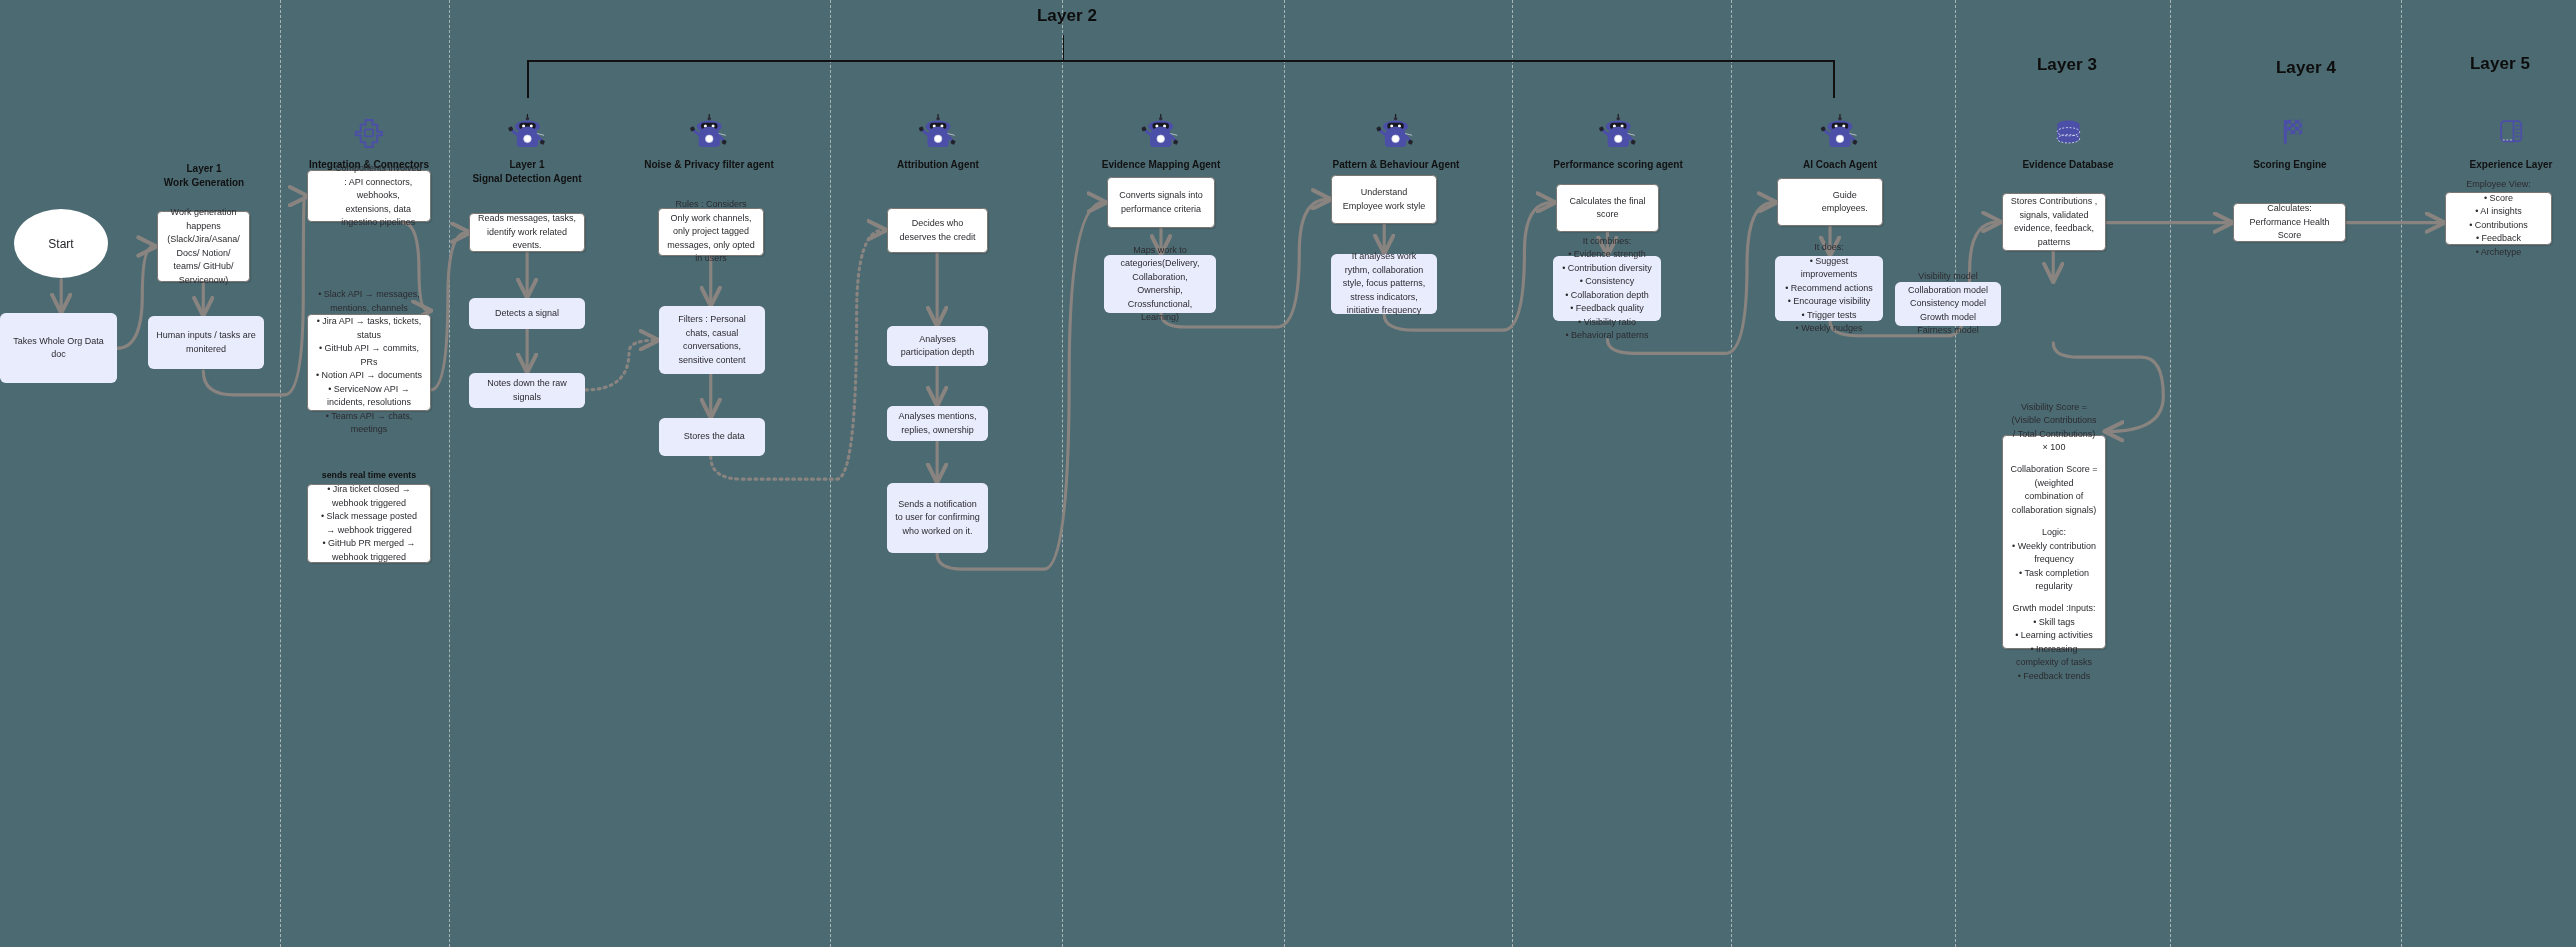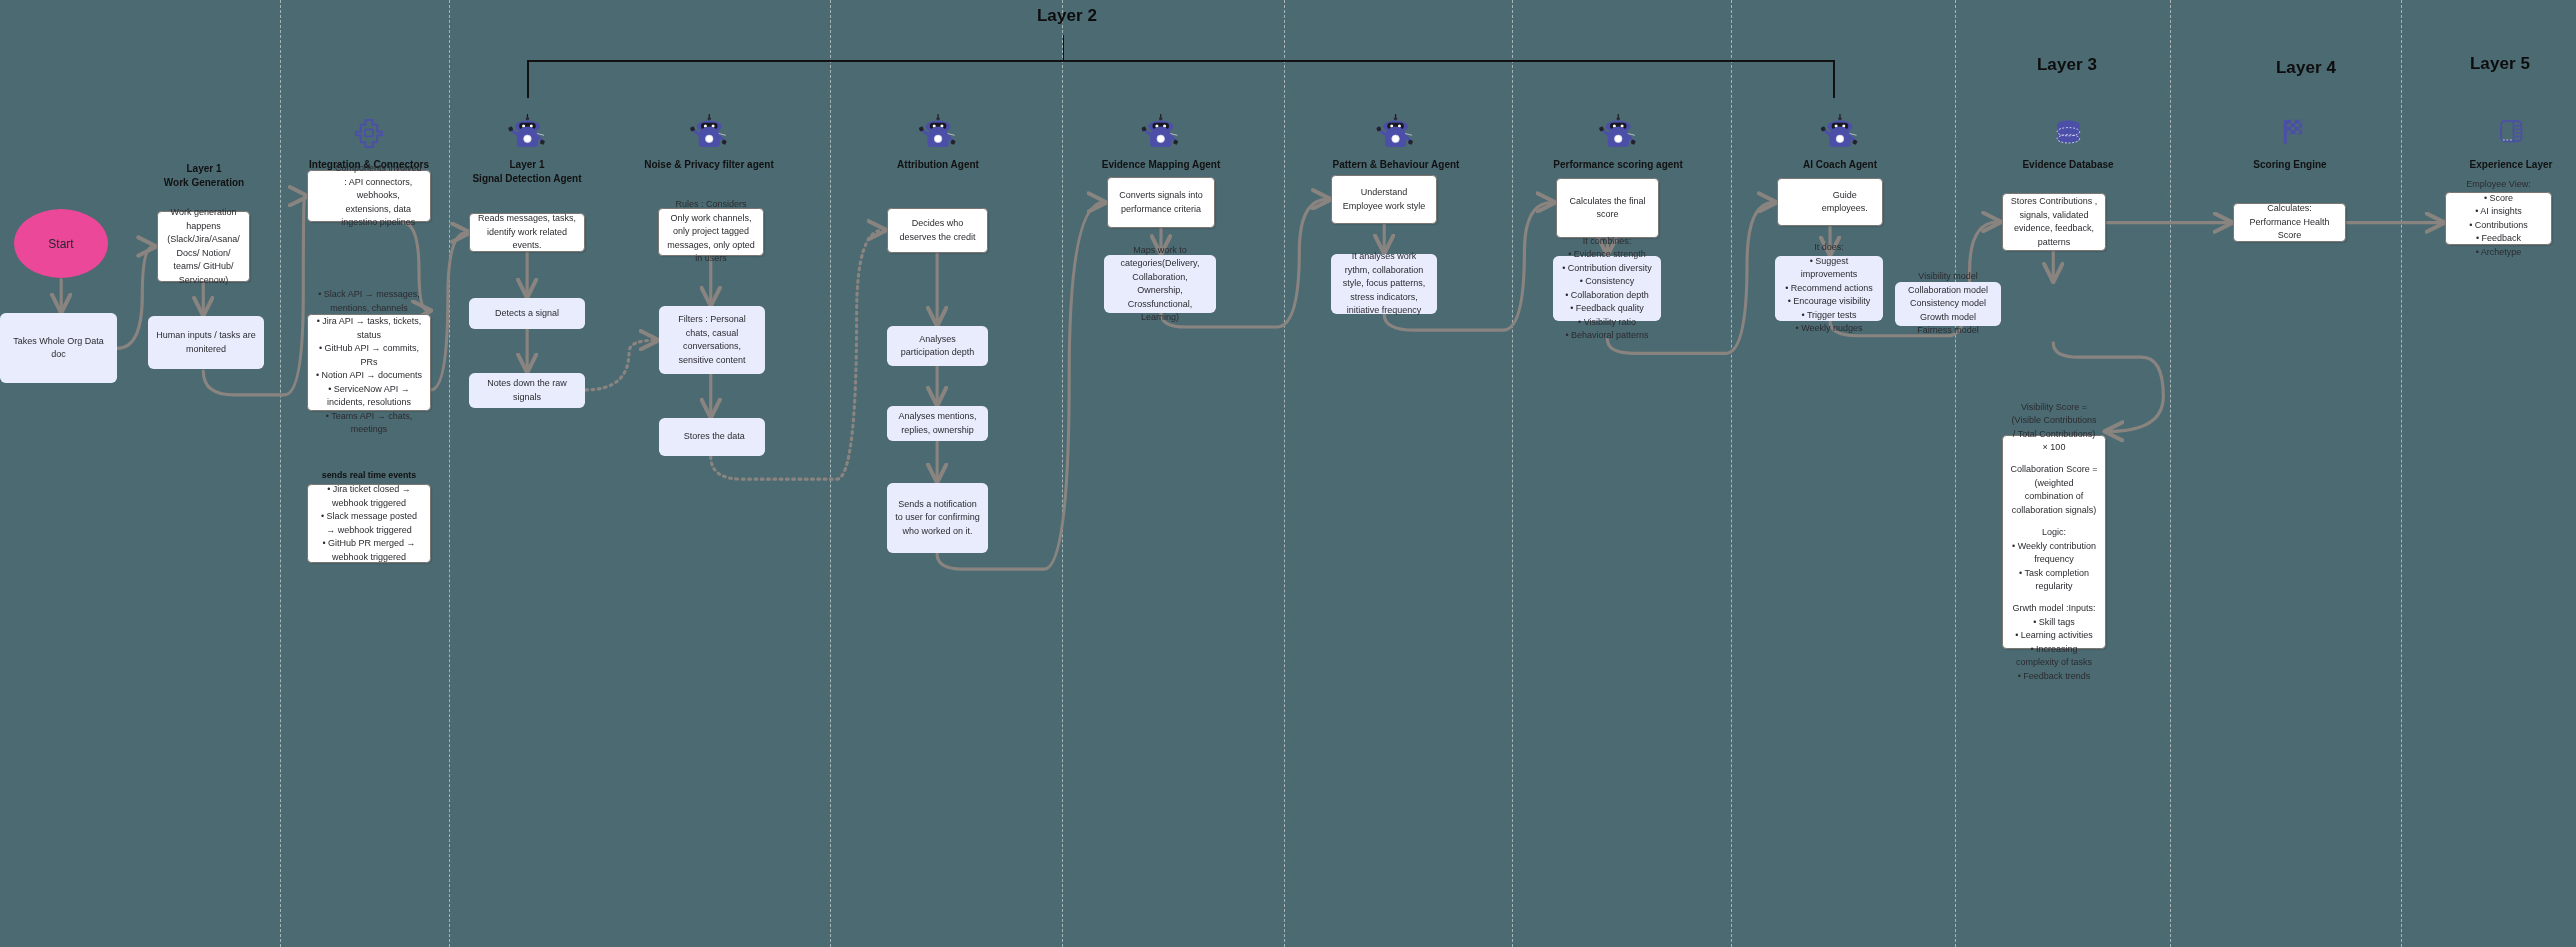--- a/index.html
+++ b/index.html
@@ -84,21 +84,21 @@
     background:#ffffff;
     border:1.9px solid #7c7672;
     box-shadow:1.3px 1.3px 0 rgba(0,0,0,.10);
   }
   .node.lav{
     background:#e9ecfd;
     border:none;
     border-radius:5.7px;
   }
   .node.ellipse{
-    background:#ec4899;
+    background:#ffffff;
     border-radius:50%;
     border:none;
     font-size:12px;
     color:#25262b;
     align-items:center;
   }
   .node ul{
     margin:0;
     padding:0 0 0 0;
     list-style:none;
@@ -527,21 +527,21 @@
       </div>
       <div class="node lav" style="left: 1104px; top: 255px; width: 112px; height: 58px;">
         <span>Maps work to categories(Delivery, Collaboration, Ownership, Crossfunctional, Learning)</span>
       </div>
       <div class="node white" style="left: 1331px; top: 175px; width: 106px; height: 49px;">
         <span>Understand Employee work style</span>
       </div>
       <div class="node lav" style="left: 1331px; top: 254px; width: 106px; height: 60px;">
         <span>It analyses work rythm, collaboration style, focus patterns, stress indicators, initiative frequency</span>
       </div>
-      <div class="node white" style="left: 1556px; top: 178px; width: 103px; height: 60px;">
+      <div class="node white" style="left: 1556px; top: 184px; width: 103px; height: 48px;">
         <span>Calculates the final score</span>
       </div>
       <div class="node lav" style="left: 1553px; top: 256px; width: 108px; height: 65px;">
         <div style="width:100%">
           <span class="lead">It combines:</span>
           <ul>
             <li>Evidence strength</li>
             <li>Contribution diversity</li>
             <li>Consistency</li>
             <li>Collaboration depth</li>

